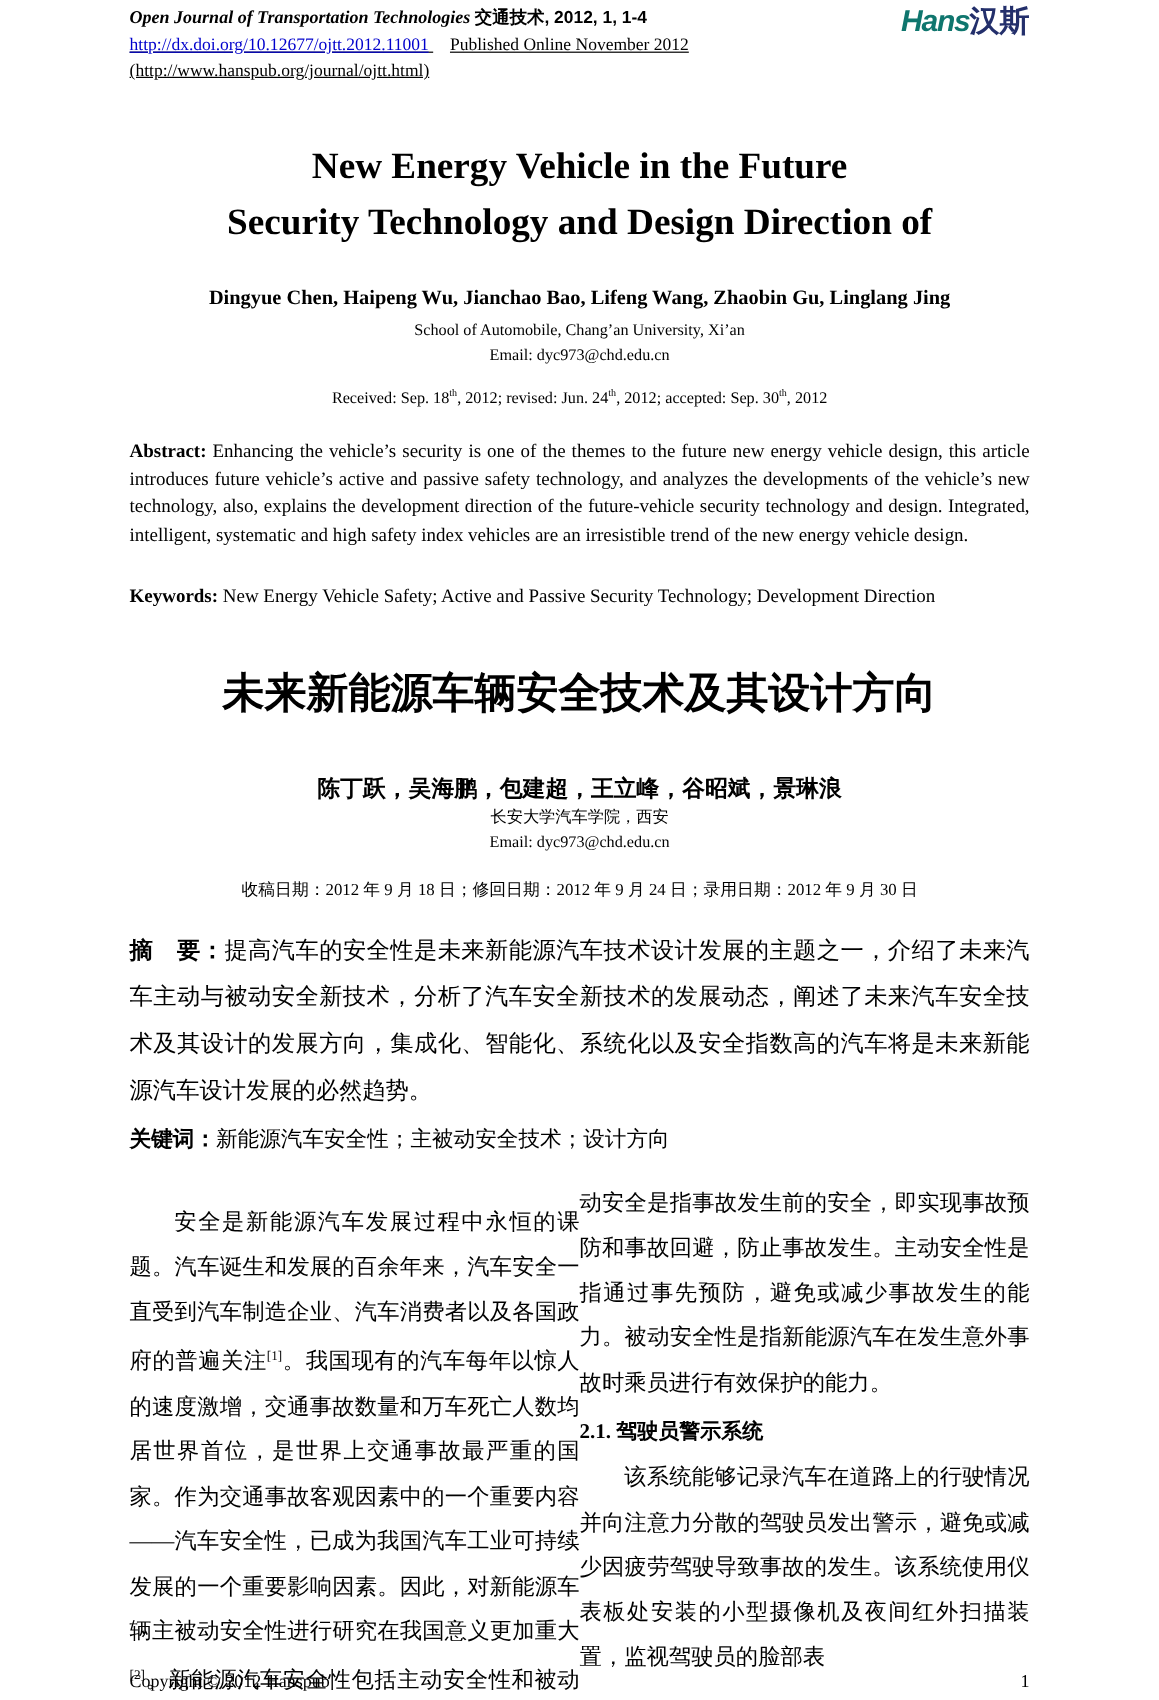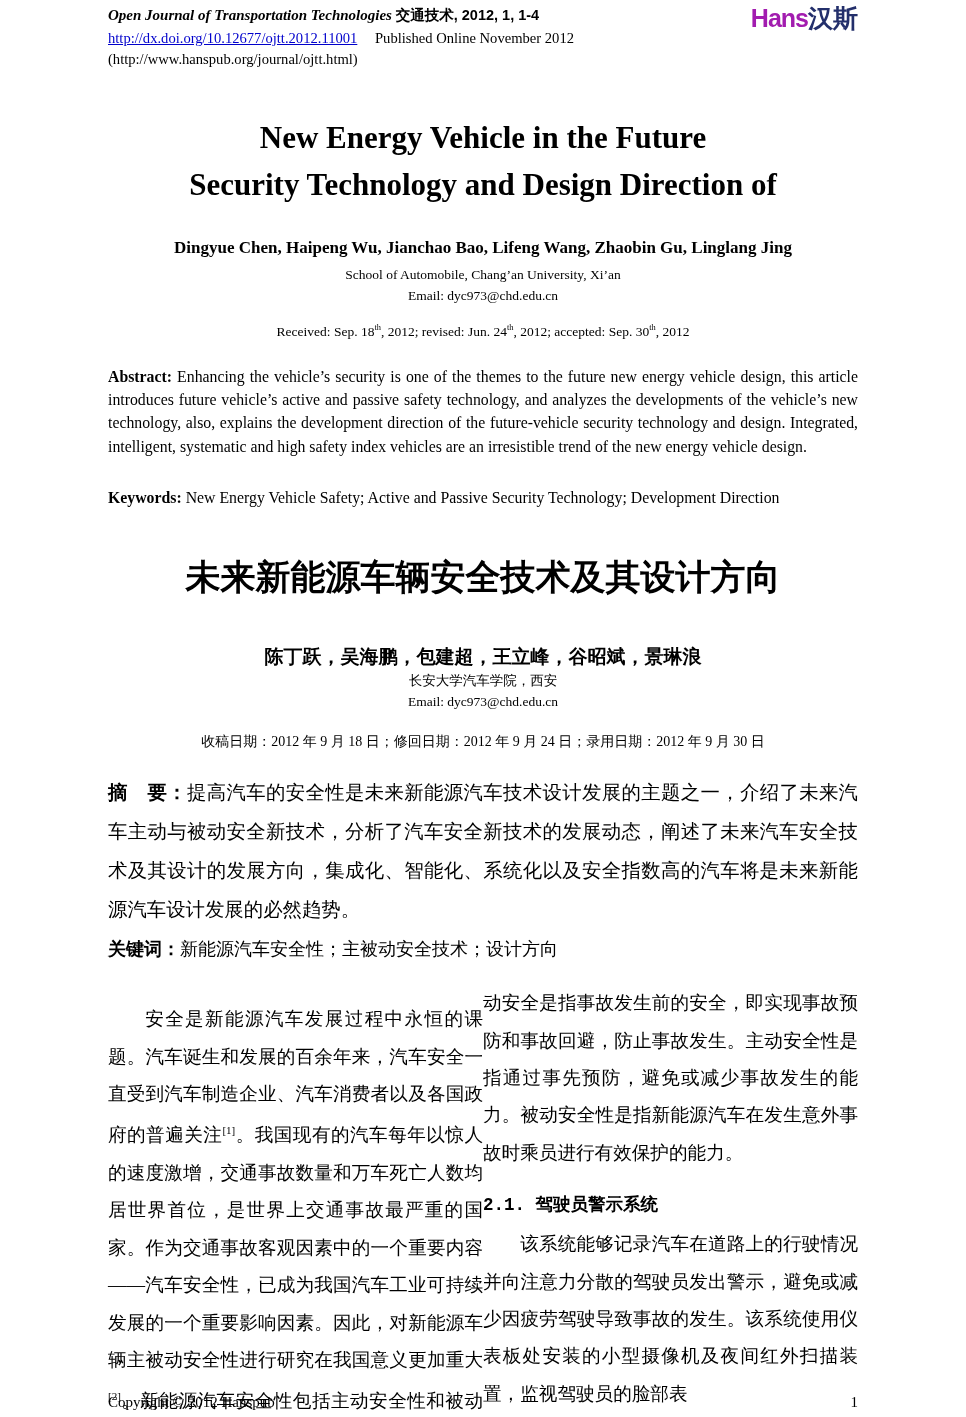--- a/index.html
+++ b/index.html
@@ -12,25 +12,25 @@
     color:#000;
     font-family:"Liberation Serif","DejaVu Serif",serif;
     padding:5px 42px 0 42px;
     overflow:hidden;
   }
   
   .header { display:flex; justify-content:space-between; align-items:flex-start; }
   .header-left { font-size:15px; line-height:21px; }
   .journal-en { font-style:italic; font-weight:bold; }
   .journal-cn { font-weight:bold; font-family:"Liberation Sans","DejaVu Sans",sans-serif; font-size:14.5px; }
-  .header-line2 { font-size:14.6px; margin-top:2px; }
+  .header-line2 { font-size:14.6px; margin-top:2px;text-decoration:underline; }
   .doi-link { color:#0000cc; text-decoration:underline; cursor:pointer; }
   .published { margin-left:14px; }
   .logo { font-size:25px; font-weight:bold; line-height:26px; white-space:nowrap; font-family:"Liberation Sans","DejaVu Sans",sans-serif; }
-  .logo-hans { color:#a21caf; letter-spacing:-1px; }
+  .logo-hans { color:#0f766e; font-style:italic; letter-spacing:-1px; }
   .logo-cn { color:#232f6b; }
   
   .title { margin-top:44px; text-align:center; font-weight:bold; font-size:31px; line-height:47px; }
   .authors { margin-top:30px; text-align:center; font-weight:bold; font-size:17px; }
   .affil { margin-top:6px; text-align:center; font-size:13.5px; line-height:21px; }
   .received { margin-top:17px; text-align:center; font-size:13.5px; }
   sup { font-size:0.62em; }
   .abstract { margin-top:25px; font-size:15.8px; line-height:23.4px; text-align:justify; }
   .abstract .lbl { font-weight:bold; }
   .keywords { margin-top:31px; font-size:15.8px; }
@@ -40,21 +40,21 @@
   .cn-affil { text-align:center; font-size:13.5px; line-height:21px; }
   .cn-dates { margin-top:21px; text-align:center; font-size:14px; }
   .cn-abstract { margin-top:22px; font-size:19.4px; line-height:39px; text-align:justify; }
   .cn-abstract .lbl, .cn-keywords .lbl { font-weight:bold; font-family:"Liberation Sans","DejaVu Sans",sans-serif; }
   .cn-keywords { margin-top:8px; font-size:18px; }
   
   .columns { display:flex; justify-content:space-between; margin-top:30px; }
   .col { width:427px; }
   .h1 { font-size:20px; font-weight:bold; font-family:"Liberation Sans","DejaVu Sans",sans-serif; }
   .h2 { font-size:20px; font-weight:bold; font-family:"Liberation Sans","DejaVu Sans",sans-serif; margin-top:17px; }
-  .h3 { font-size:17.5px; font-weight:bold; font-family:Liberation Mono, monospace; margin-top:21px; }
+  .h3 { font-size:17.5px; font-weight:bold; font-family:Liberation Serif, serif; margin-top:9px; }
   .bpara { font-size:18.6px; line-height:37.4px; text-align:justify; margin-top:9px; }
   .indent { text-indent:2em; }
   .bpara sup { font-size:11px; }
   
   .footer {
     position:absolute; left:42px; right:42px; bottom:6px;
     display:flex; justify-content:space-between;
     font-size:15px;
   }
 </style>

